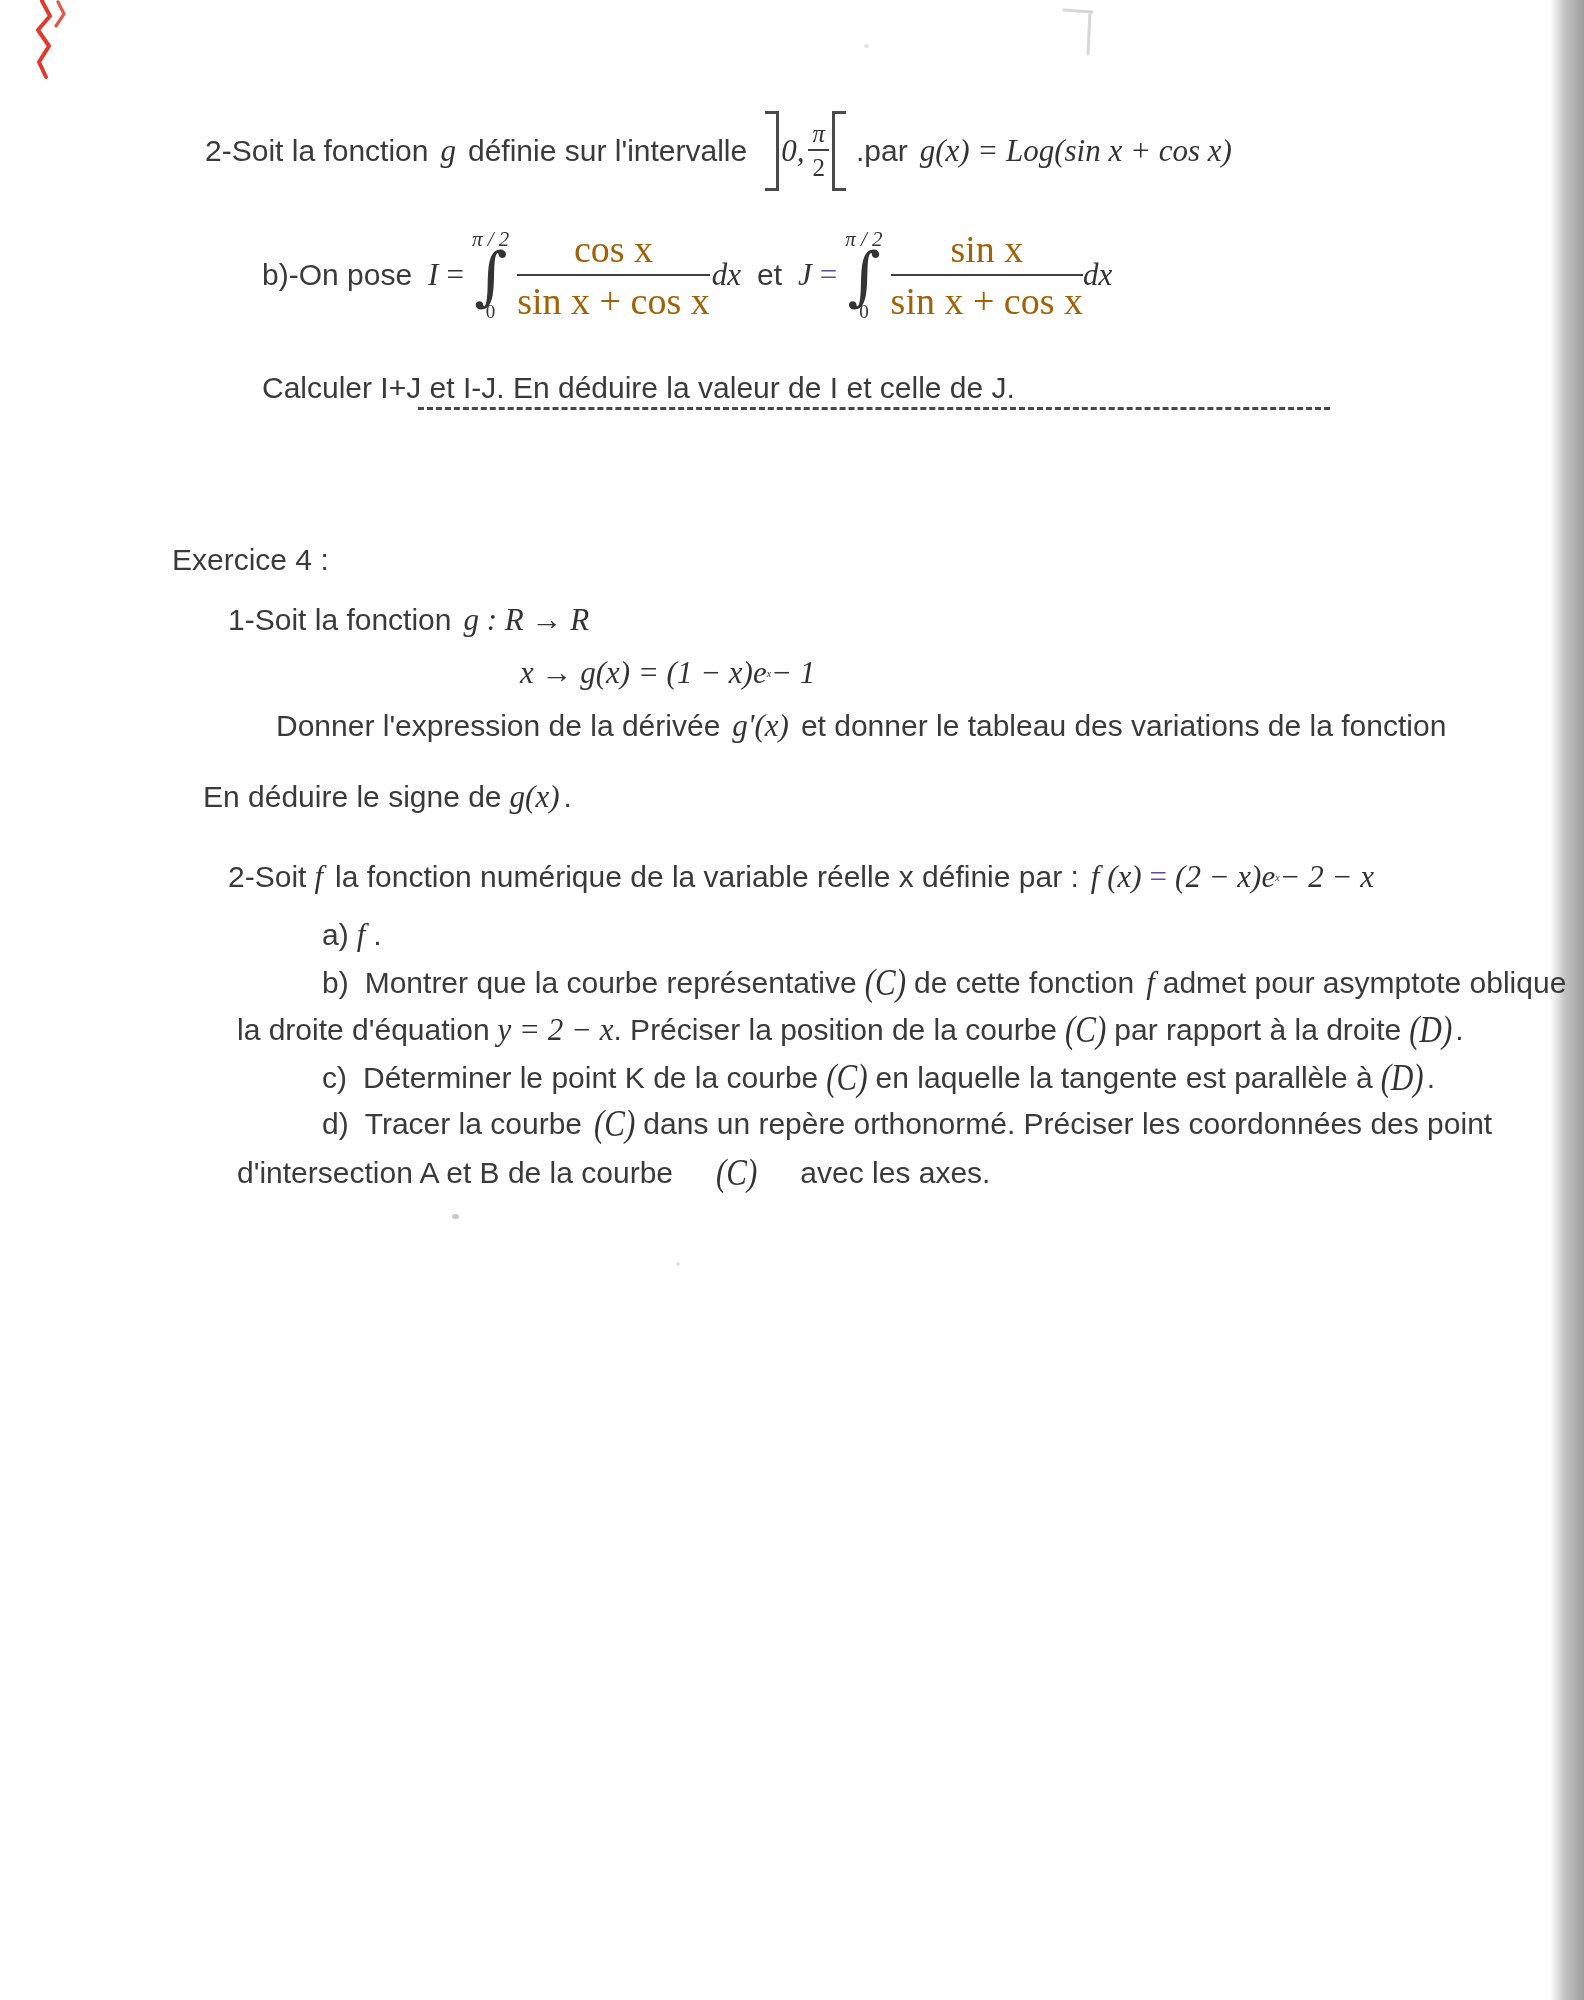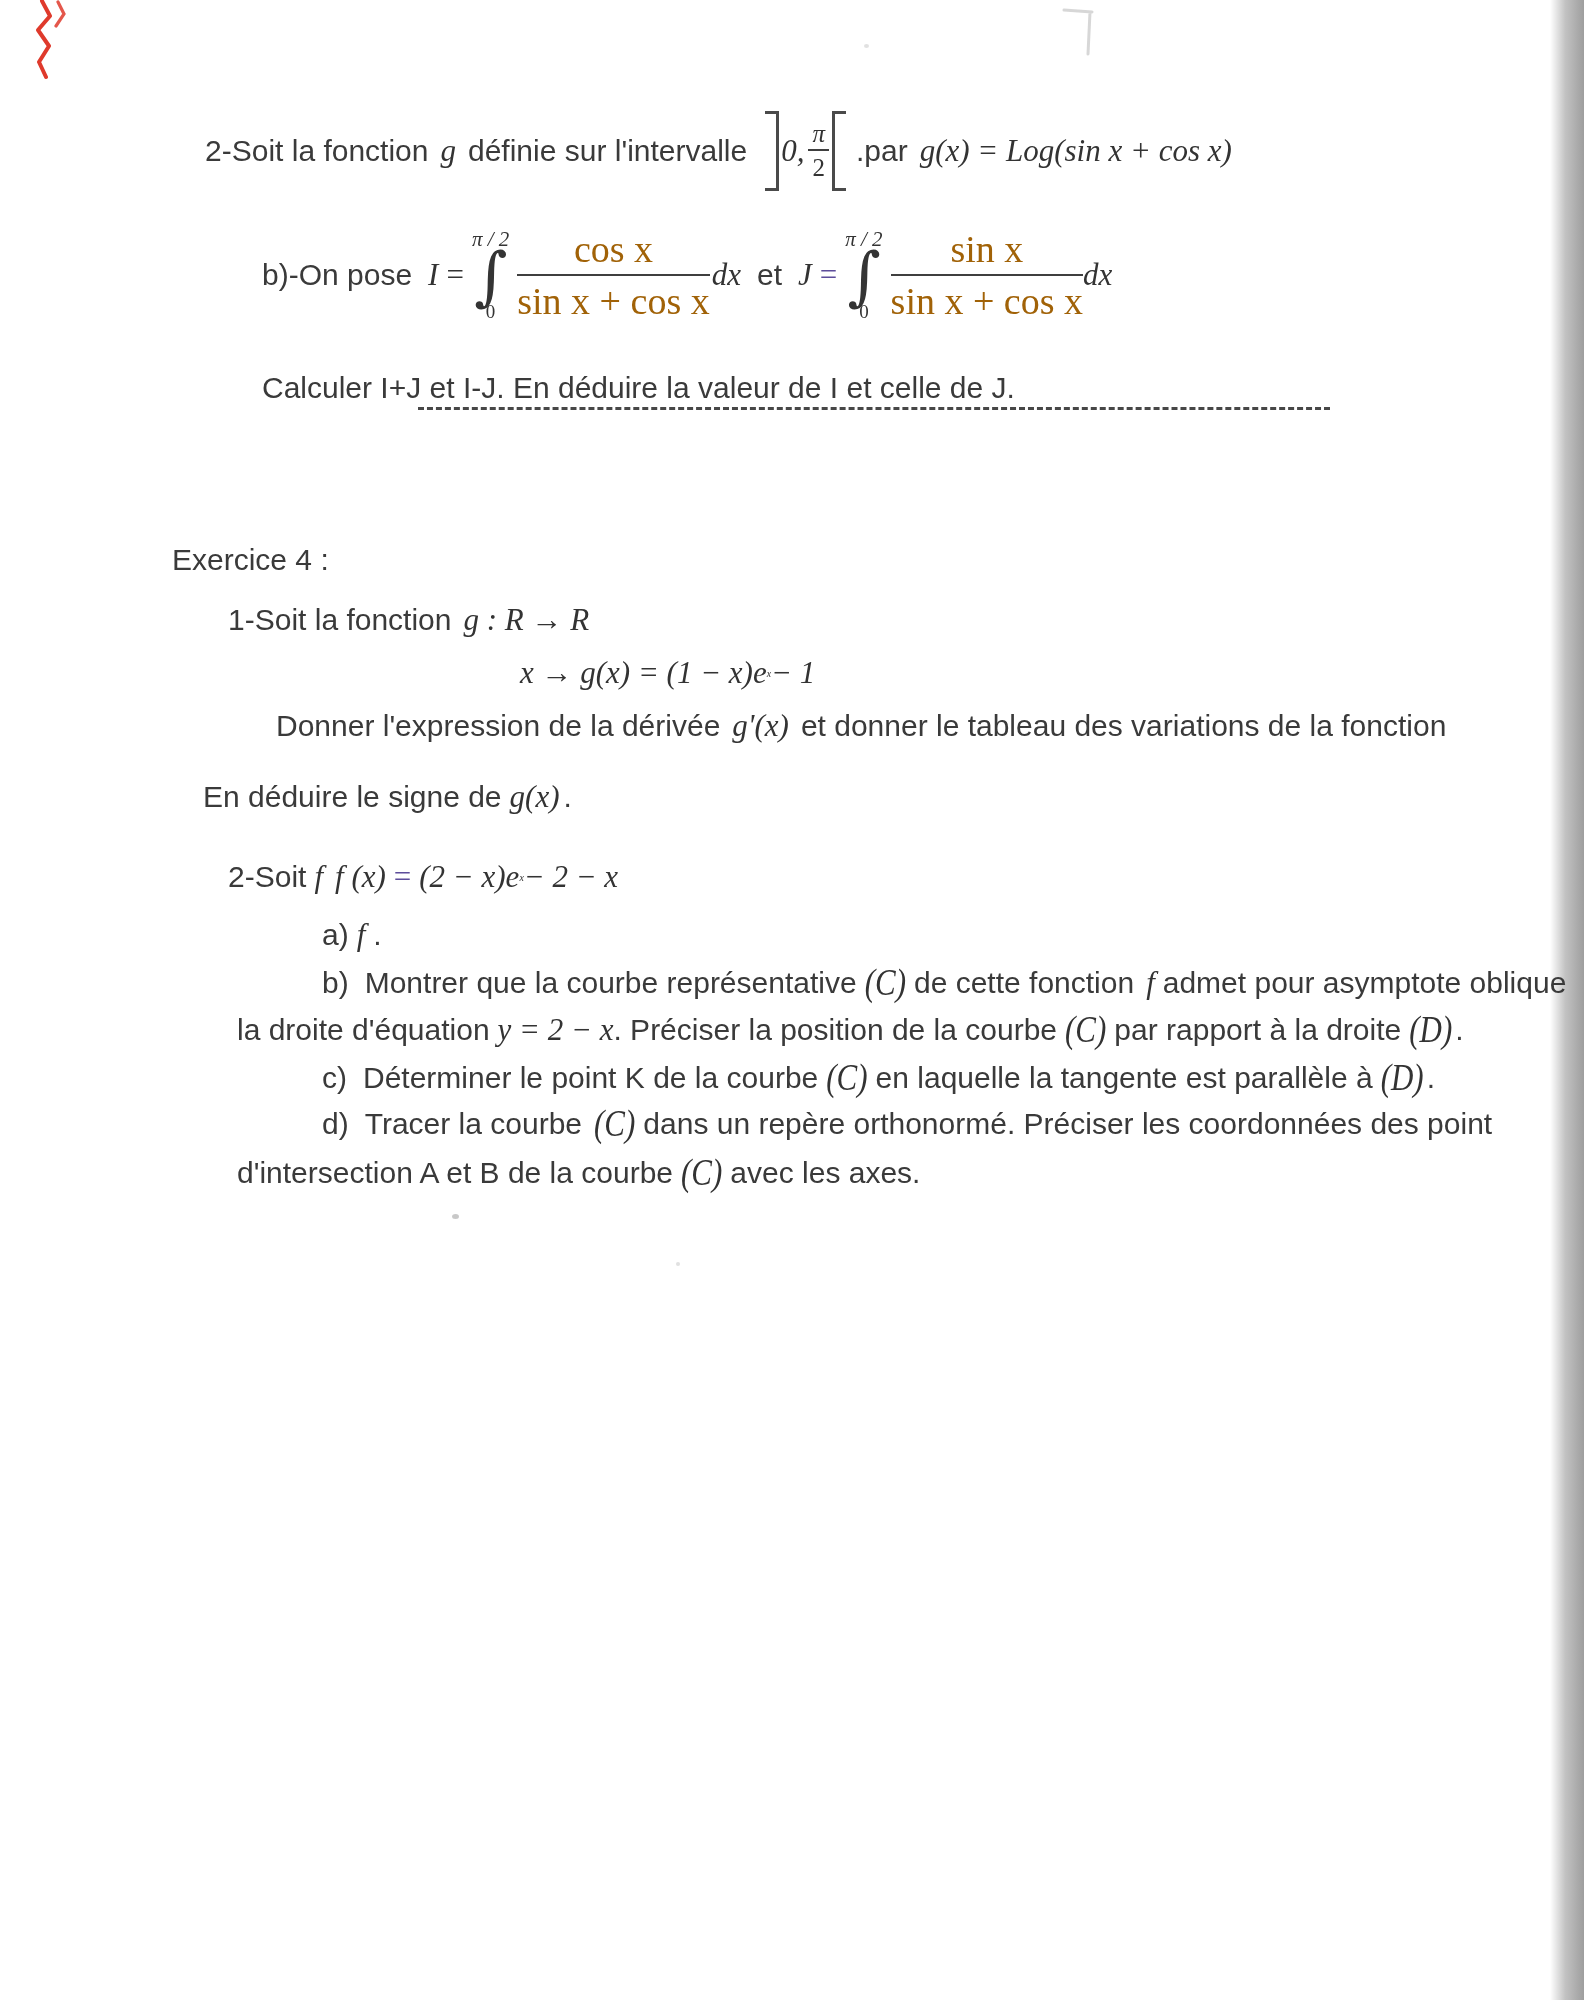--- a/index.html
+++ b/index.html
@@ -139,20 +139,21 @@
 <div class="row" style="left:183px;top:775px;height:44px;margin-left:20px;">
   <span class="sans">En déduire le signe de</span>
   <span class="math gap8">g(x)</span>
   <span class="sans" style="margin-left:4px;">.</span>
 </div>
 
 <div class="row" style="left:228px;top:853px;height:48px;">
   <span class="sans">2-</span>
   <span class="sans gap24">Soit</span>
   <span class="math gap8">f</span>
+  <span class="sans gap12">la fonction numérique de la variable réelle x définie par :</span>
   <span class="math gap12">f (x)</span>
   <span class="math tint gap8" style="font-style:normal;">=</span>
   <span class="math gap8">(2 − x)e</span>
     <sup class="exp math">x</sup>
     <span class="math"> − 2 − x</span>
 </div>
 
 <div class="row" style="left:322px;top:913px;height:44px;">
   <span class="sans">a)</span>
   <span class="math gap8">f</span>
@@ -187,17 +188,17 @@
   <span class="sans" style="margin-left:3px;">.</span>
 </div>
 
 <div class="row" style="left:322px;top:1101px;height:46px;">
   <span class="sans">d)</span>
   <span class="sans gap16">Tracer la courbe</span>
   <span class="math bigparen gap12">(C)</span>
   <span class="sans gap8">dans un repère orthonormé. Préciser les coordonnées des point</span>
 </div>
 
-<div class="row" style="left:237px;top:1150px;height:46px;">
+<div class="row" style="left:237px;top:1150px;height:46px;gap:35px;">
   <span class="sans">d'intersection A et B de la courbe</span>
   <span class="math bigparen gap8">(C)</span>
   <span class="sans gap8">avec les axes.</span>
 </div>
 
 </body></html>

